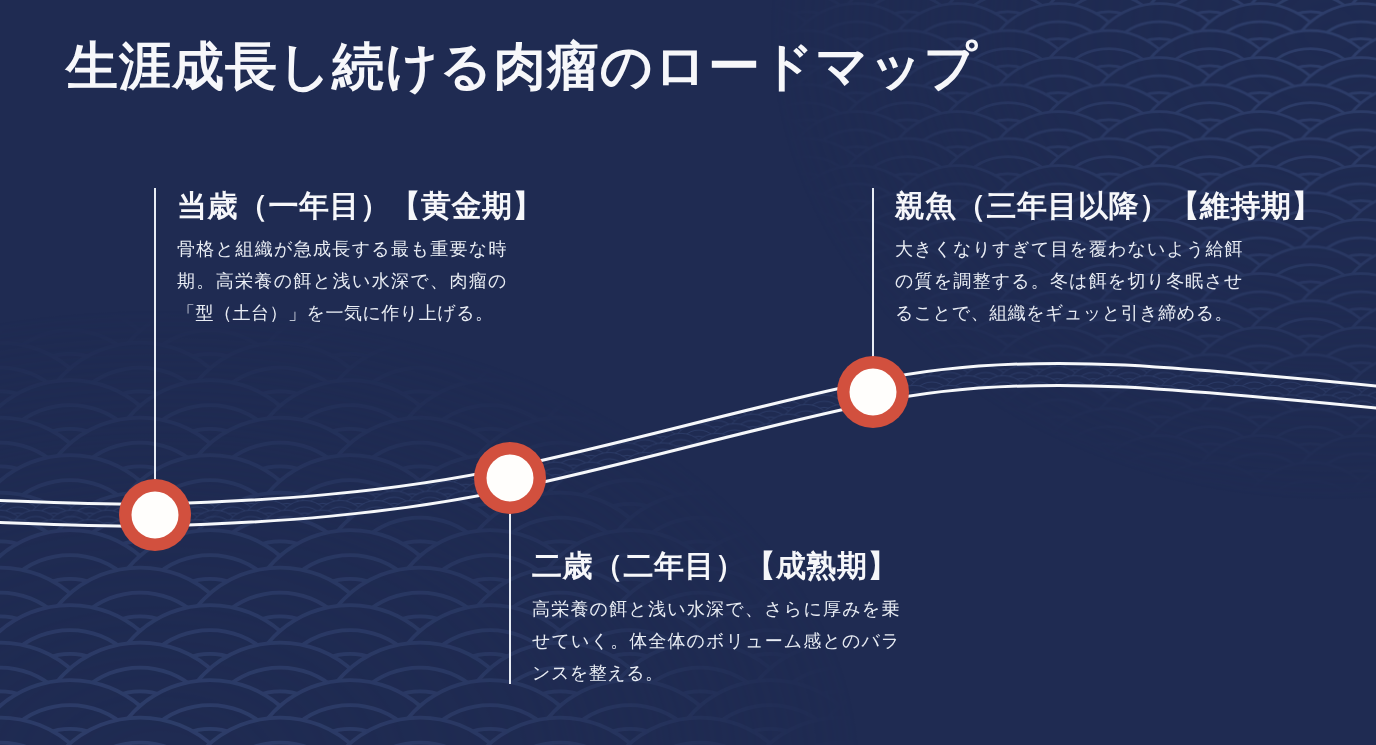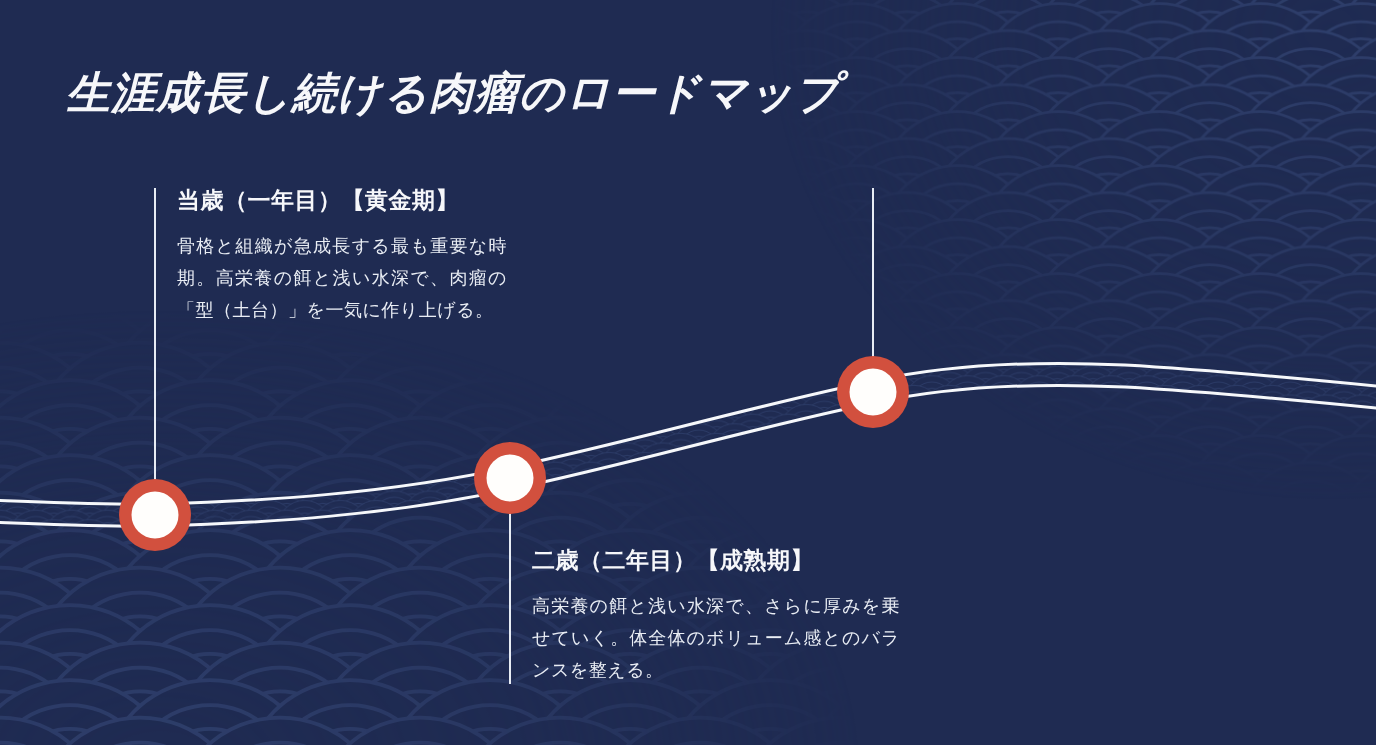--- a/index.html
+++ b/index.html
@@ -28,36 +28,35 @@
   .fan-ring{fill:none;stroke:var(--pattern-arc,#2f3f6c);stroke-width:3}
   .fan-dot{fill:var(--pattern-arc,#2f3f6c)}
 
   .band-fill{fill:none;stroke:url(#sgBand);stroke-width:22;opacity:.8}
   .band-line{fill:none;stroke:var(--timeline-line,#f6f8fb);stroke-width:3}
   .connector{stroke:var(--connector,#e7ecf4);stroke-width:2}
   .node-ring{fill:var(--node-ring,#d2503e)}
   .node-core{fill:var(--node-core,#fffefc)}
 
   .title{
-    position:absolute;left:66px;top:68px;
+    position:absolute;left:66px;top:36px;
     font-family:"Liberation Serif","DejaVu Serif",serif;
-    font-weight:700;font-size:44px;line-height:1.2;
+    font-weight:700;font-size:52px;line-height:1.2;
     letter-spacing:1px;color:var(--heading-color,#f6f7fa);
     white-space:nowrap;
-    font-style:italic;
   }
   .milestone{position:absolute}
   .milestone h2{
     font-family:Liberation Serif, serif;
-    font-weight:700;font-size:23px;line-height:1.3;
+    font-weight:700;font-size:30px;line-height:1.3;
     letter-spacing:.5px;color:var(--heading-color,#f6f7fa);
     white-space:nowrap;
   }
   .milestone p{
-    margin-top:14px;
+    margin-top:8px;
     font-family:"Liberation Sans","DejaVu Sans",sans-serif;
     font-weight:500;font-size:18px;line-height:32px;
     letter-spacing:.5px;color:var(--body-color,#e9edf4);
     text-align:justify;
   }
   .m1{left:177px;top:186px;width:330px}
   .m2{left:532px;top:546px;width:368px}
   .m3{left:895px;top:186px;width:348px}
 </style>
 </head>
@@ -155,14 +154,18 @@
   <section class="milestone m1">
     <h2>当歳（一年目）【黄金期】</h2>
     <p>骨格と組織が急成長する最も重要な時期。高栄養の餌と浅い水深で、肉瘤の「型（土台）」を一気に作り上げる。</p>
   </section>
 
   <section class="milestone m2">
     <h2>二歳（二年目）【成熟期】</h2>
     <p>高栄養の餌と浅い水深で、さらに厚みを乗せていく。体全体のボリューム感とのバランスを整える。</p>
   </section>
 
+  <section class="milestone m3">
+    <h2>親魚（三年目以降）【維持期】</h2>
+    <p>大きくなりすぎて目を覆わないよう給餌の質を調整する。冬は餌を切り冬眠させることで、組織をギュッと引き締める。</p>
+  </section>
 
 </div>
 
 </body></html>

